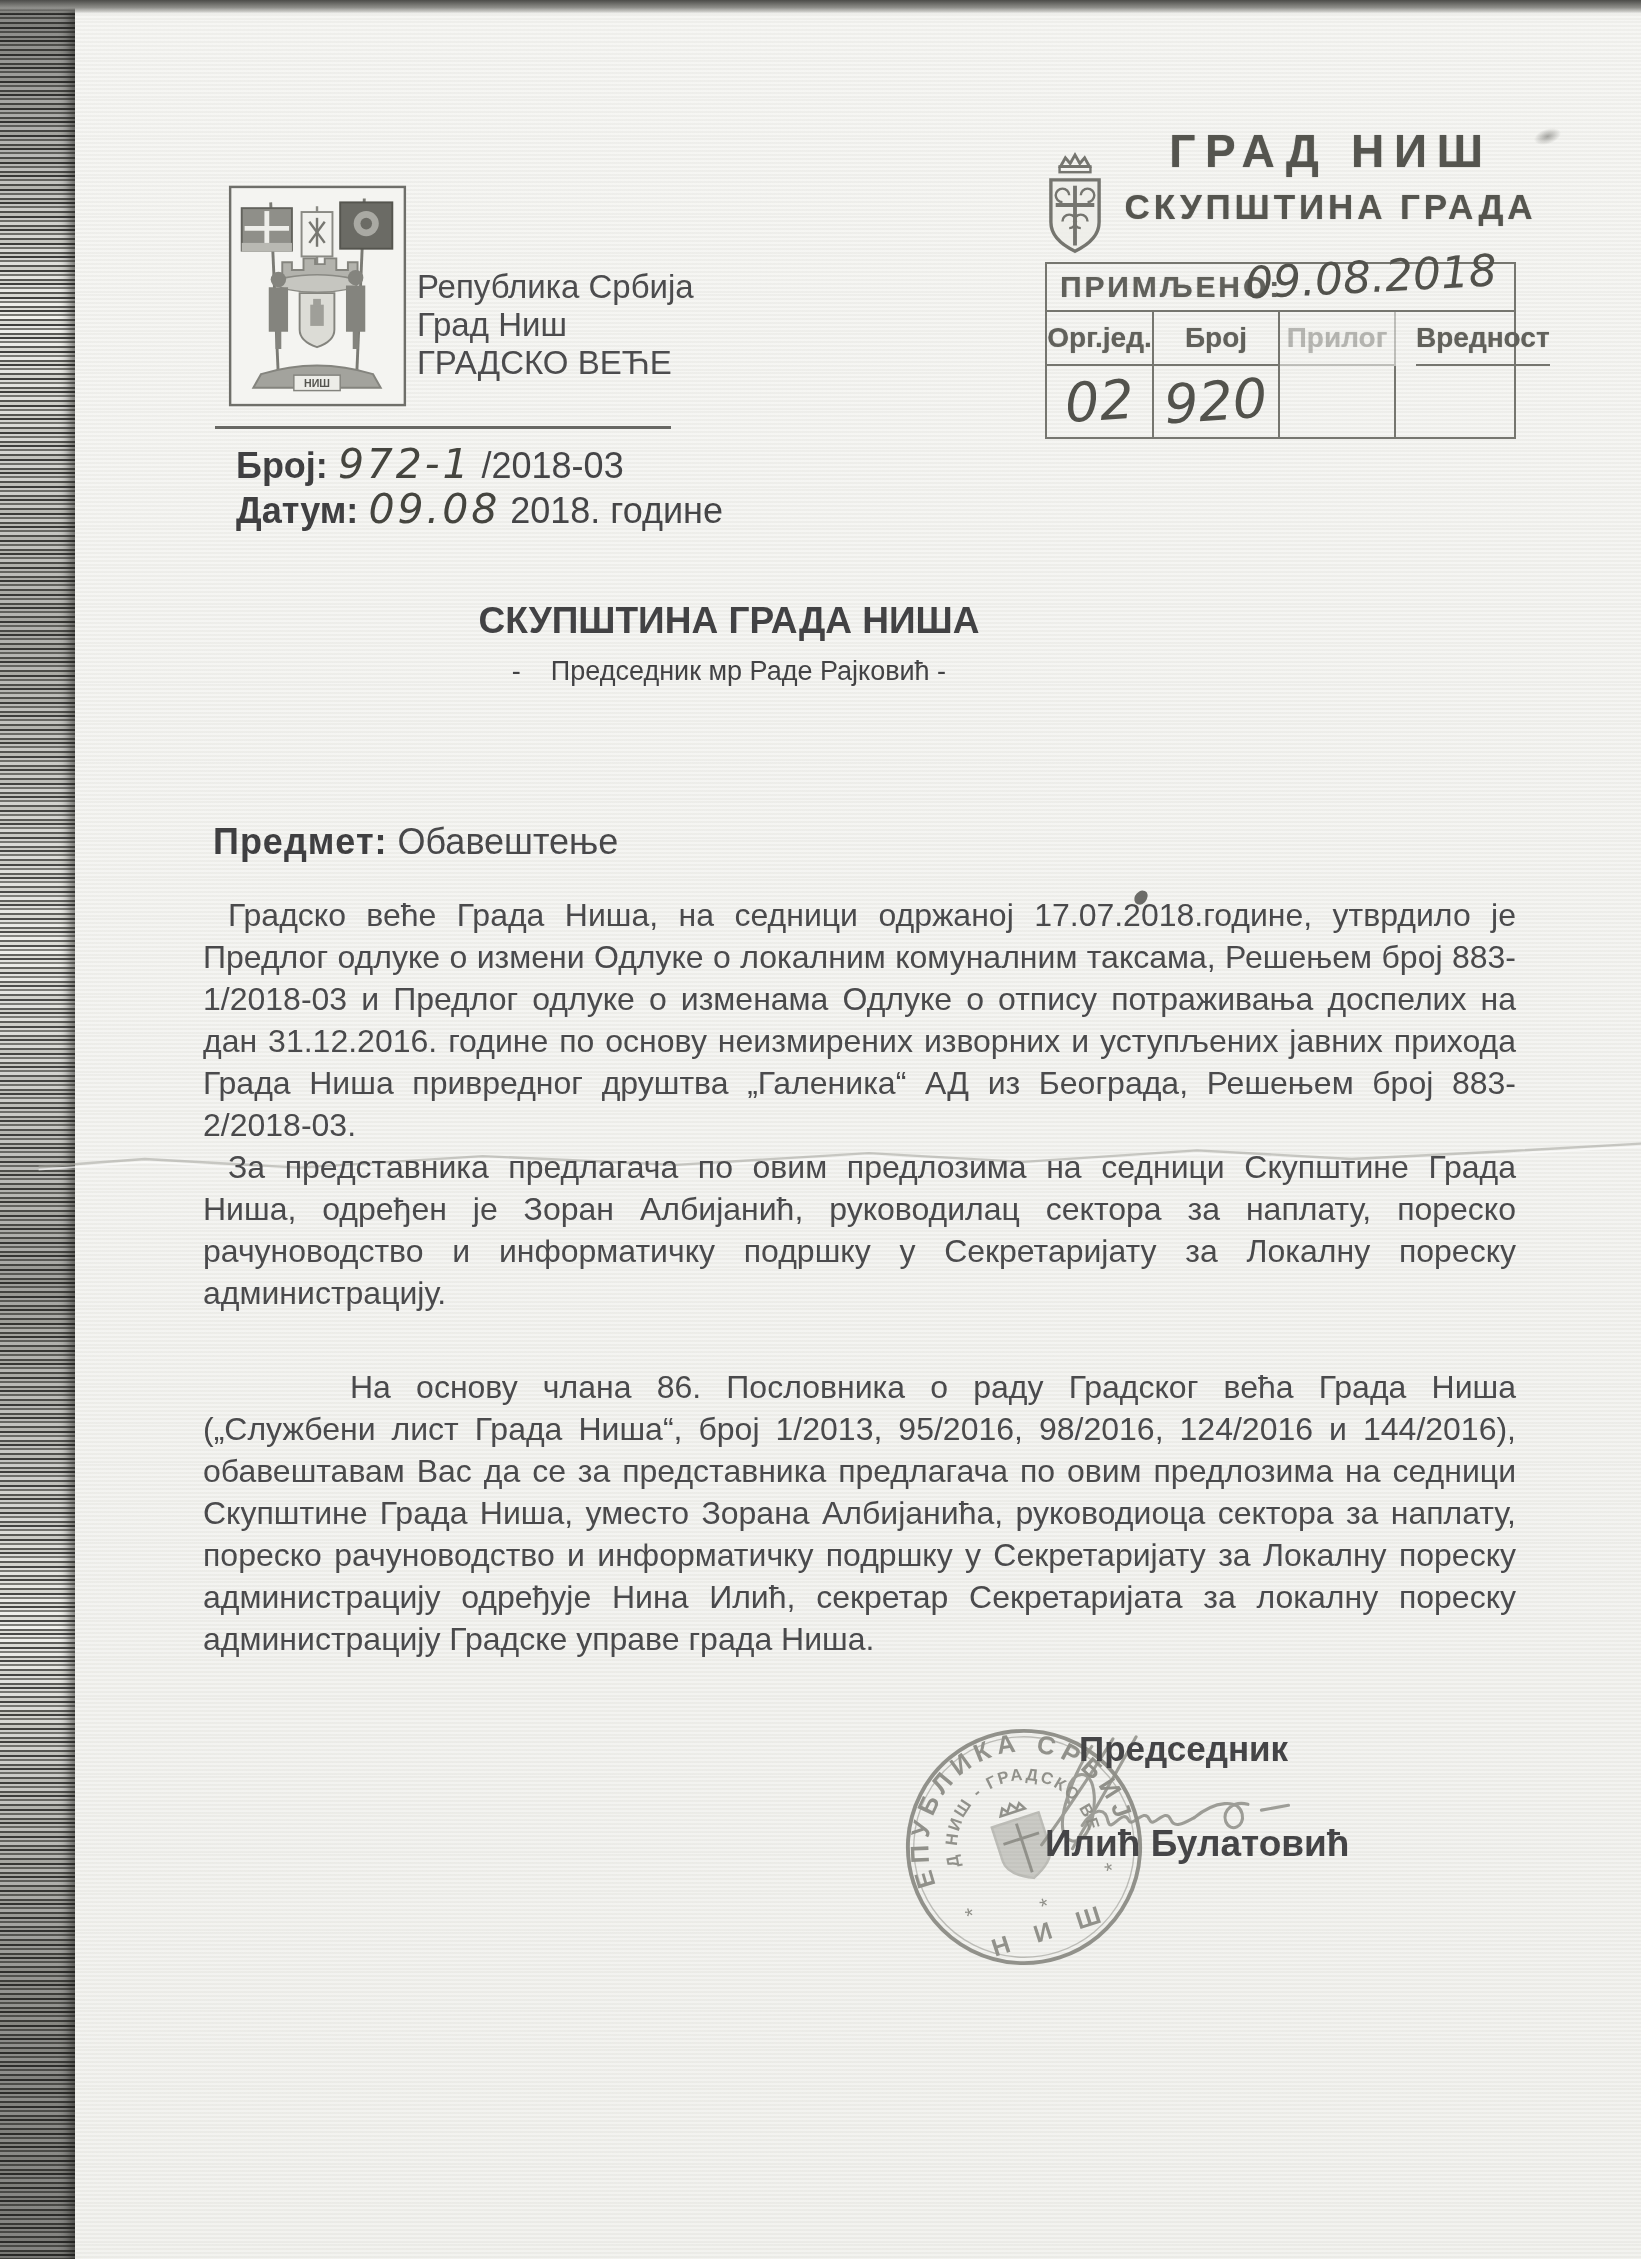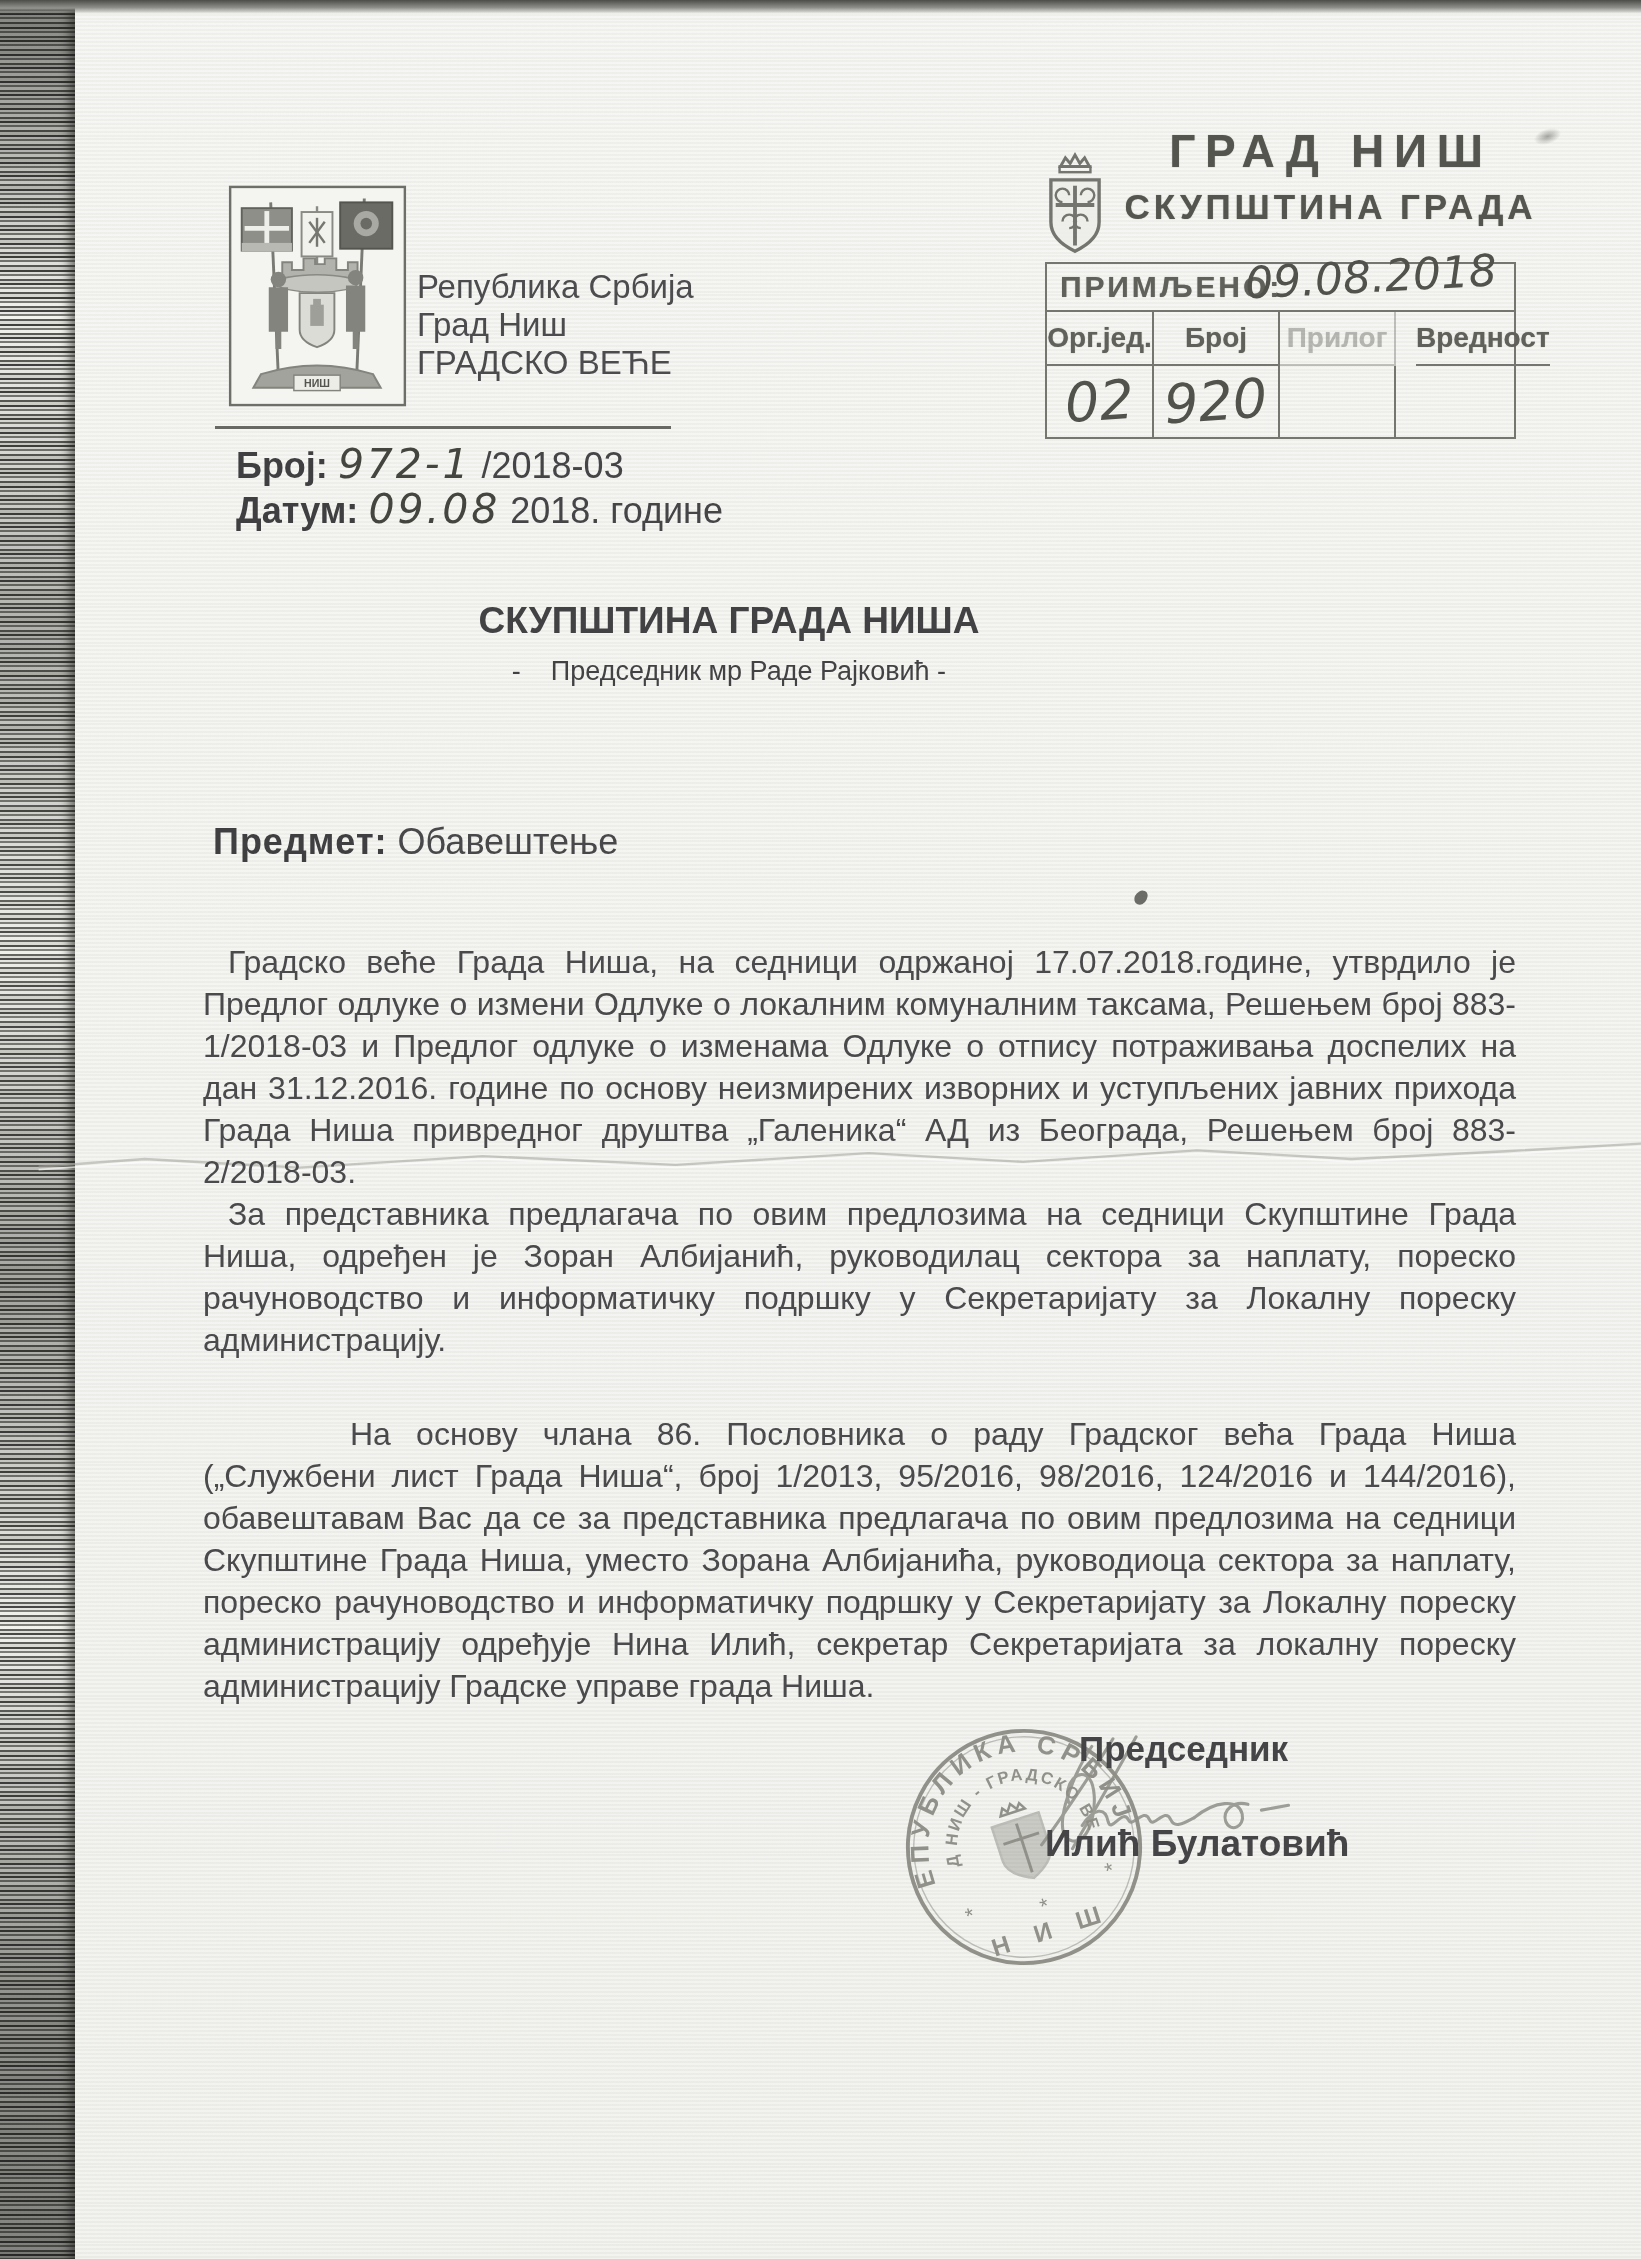--- a/index.html
+++ b/index.html
@@ -54,21 +54,21 @@
   .meta-hand{font-size:41px;letter-spacing:2.9px;}
   
   .recipient{position:absolute;left:92px;top:600px;width:1274px;text-align:center;color:#424244;}
   .recipient-title{font-size:37px;font-weight:700;}
   .recipient-line{font-size:27px;margin-top:13.5px;white-space:pre;}
   
   .subject{position:absolute;left:213px;top:821px;font-size:36px;color:#48484a;}
   .subject .meta-label{letter-spacing:1px;}
   
   .body-text{position:absolute;left:203px;top:894px;width:1313px;font-size:32px;line-height:42px;
-    text-align:justify;color:#4a4a4c;margin-top:47px;}
+    text-align:justify;color:#4a4a4c;}
   .body-text p{margin:0;}
   .p-indent{text-indent:25px;}
   .p-bigindent{text-indent:147px;margin-top:52px !important;}
   
   .sig-role{position:absolute;left:1079px;top:1729px;font-size:35px;font-weight:700;color:#454547;}
   .sig-name{position:absolute;left:1045px;top:1823px;font-size:37px;font-weight:700;color:#454547;}
   .round-stamp{position:absolute;left:901px;top:1724px;opacity:.72;filter:blur(0.3px);}
   .sig-scribble{position:absolute;left:999px;top:1733px;}
 </style>
 </head>

